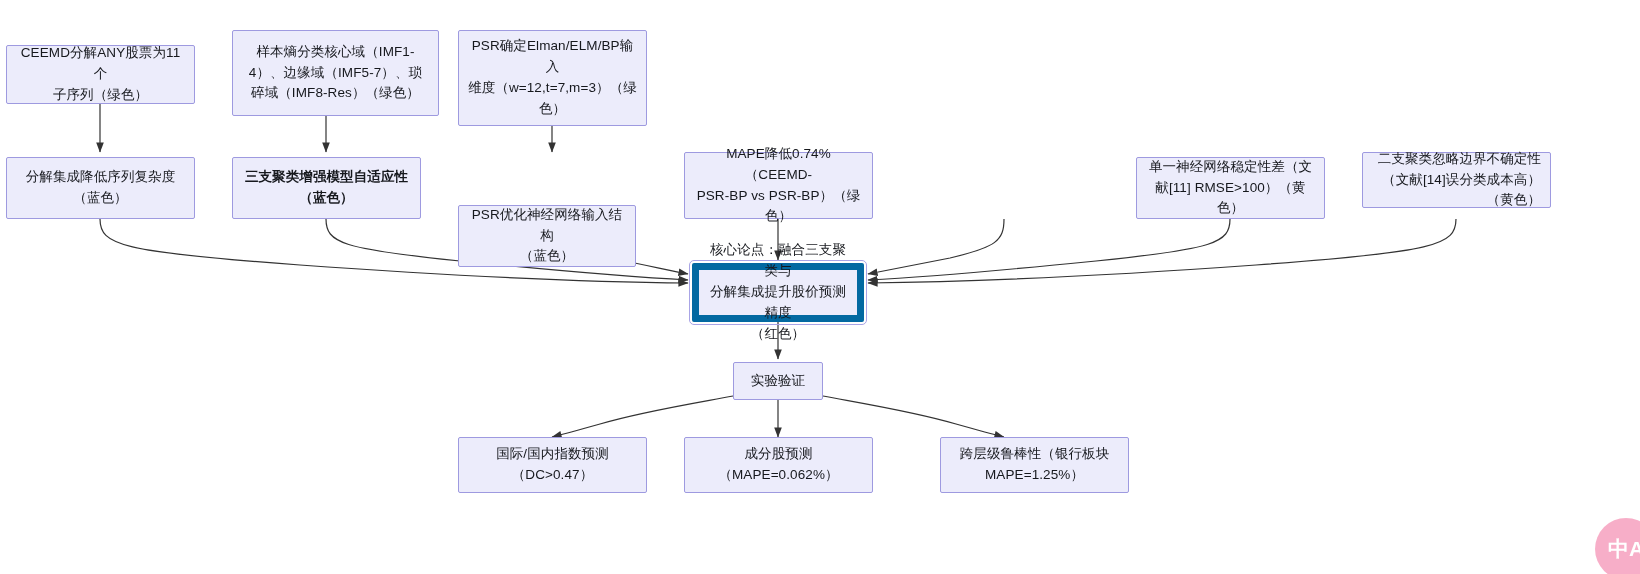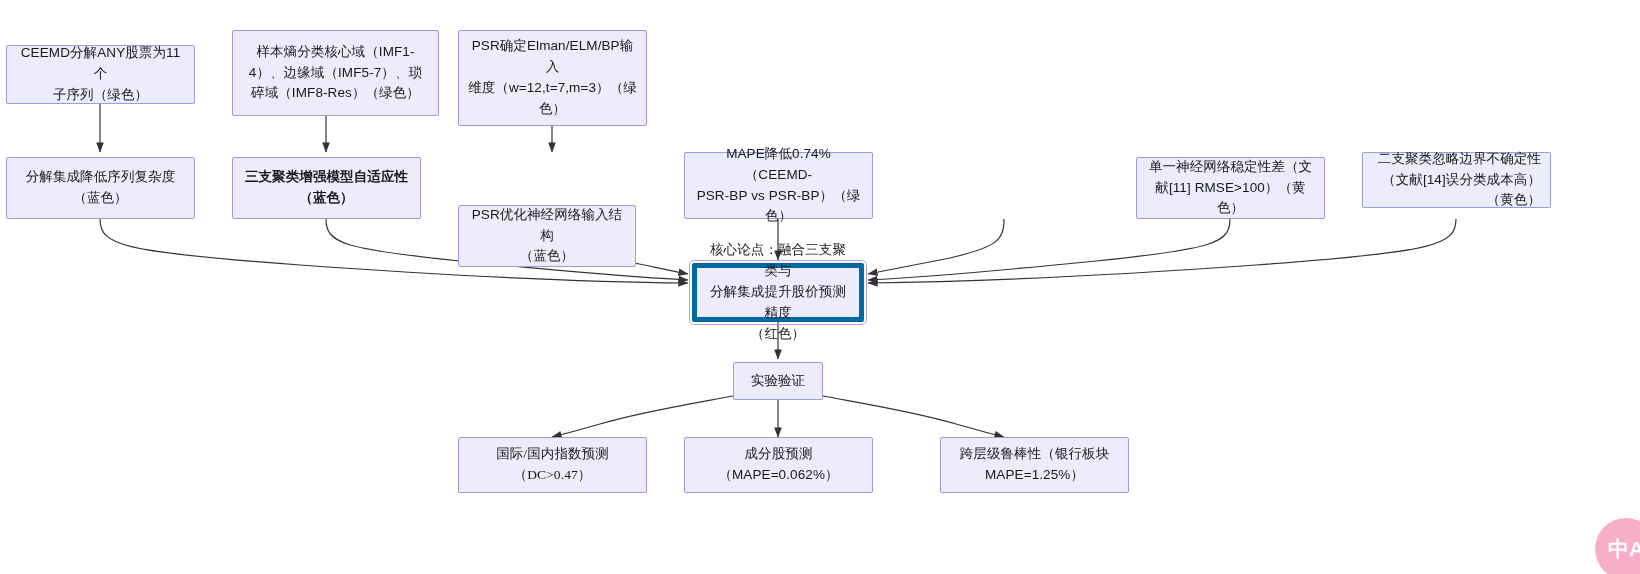--- a/index.html
+++ b/index.html
@@ -40,21 +40,21 @@
     line-height: 1.55;
     padding: 4px 9px;
     letter-spacing: 0.1px;
   }
   .node .node-text {
     display: block;
     width: 100%;
     white-space: pre-line;
   }
   .node.core {
-    border: 5px solid #0369a1;
+    border: 7px solid #0369a1;
     outline: 1px solid #a9a4e6;
     outline-offset: 2px;
     background: #ececfb;
   }
   .watermark {
     position: absolute;
     border-radius: 50%;
     background: #f7a8c4;
     display: flex;
     align-items: center;
@@ -155,21 +155,21 @@
   <div class="node core" style="left:692px; top:263px; width:172px; height:59px;">
     <span class="node-text">核心论点：融合三支聚类与
 分解集成提升股价预测精度
 （红色）</span>
   </div>
 
   <div class="node" style="left:733px; top:362px; width:90px; height:38px;">
     <span class="node-text">实验验证</span>
   </div>
 
-  <div class="node" style="left:458px; top:437px; width:189px; height:56px;font-family:Liberation Serif, serif;">
+  <div class="node" style="left:458px; top:437px; width:189px; height:56px;">
     <span class="node-text">国际/国内指数预测
 （DC&gt;0.47）</span>
   </div>
 
   <div class="node" style="left:684px; top:437px; width:189px; height:56px;">
     <span class="node-text">成分股预测
 （MAPE=0.062%）</span>
   </div>
 
   <div class="node" style="left:940px; top:437px; width:189px; height:56px;">

